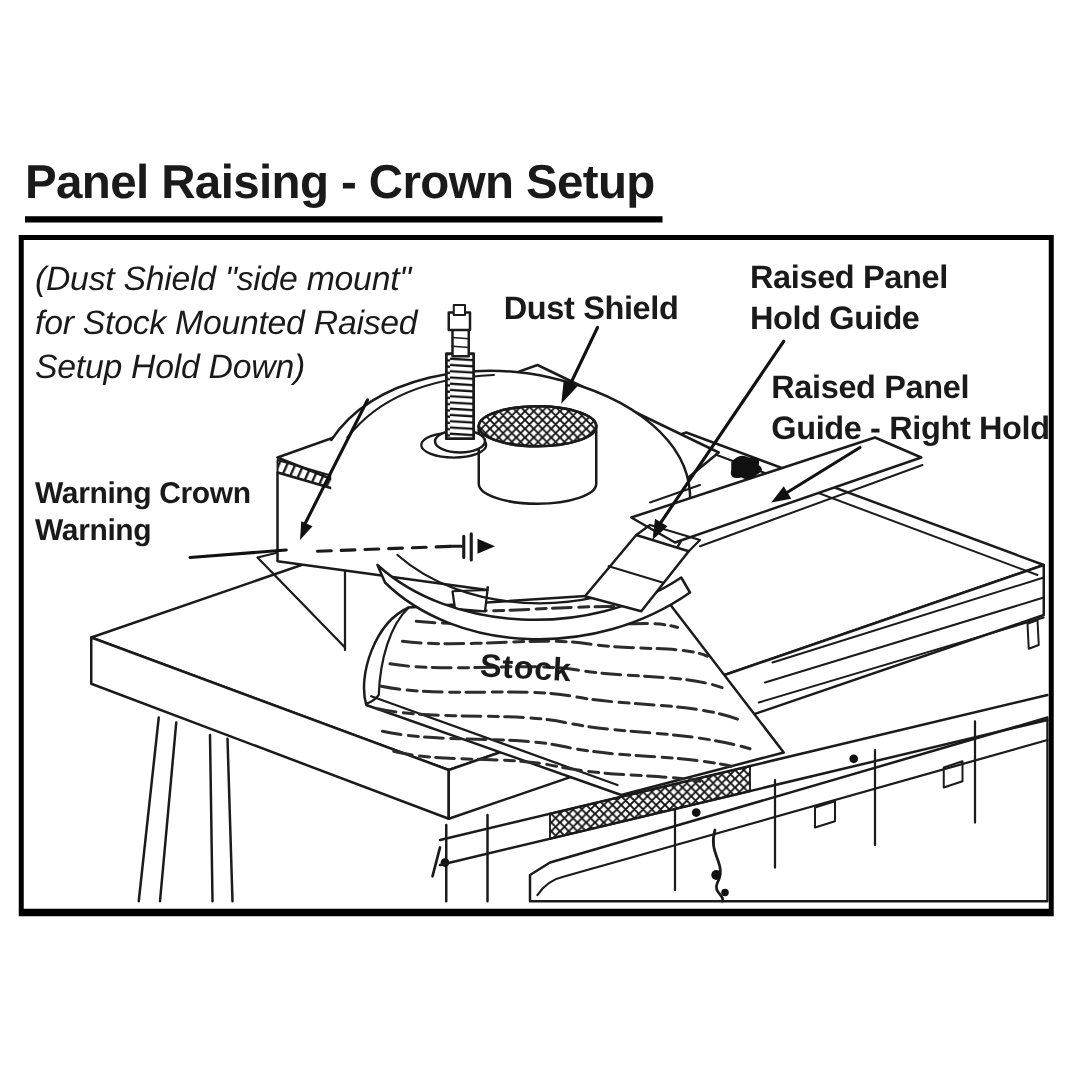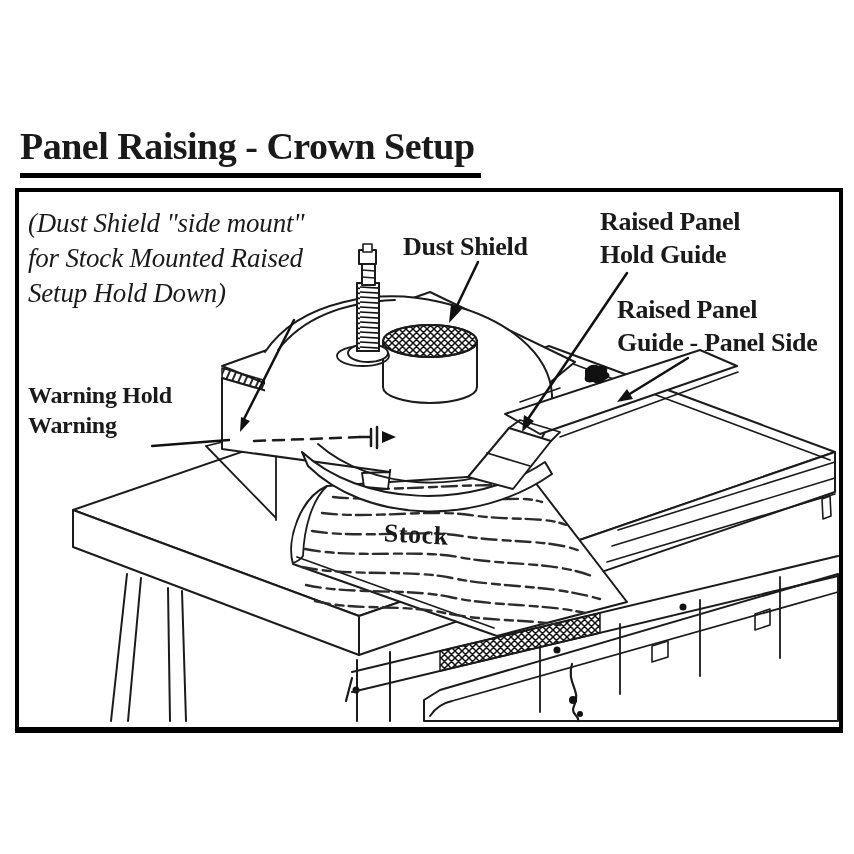--- a/index.html
+++ b/index.html
@@ -1,18 +1,18 @@
 <!DOCTYPE html>
 <html><head>
 <meta charset="utf-8">
 <style>
   html,body{margin:0;padding:0;background:#fff;}
   #page{
     position:relative;width:854px;height:854px;background:#ffffff;
-    font-family:Liberation Serif, serif;color:#1a1a1a;overflow:hidden;
+    font-family:Liberation Sans, sans-serif;color:#1a1a1a;overflow:hidden;
   }
   #title{
     position:absolute;left:20px;top:124px;
     font-size:38px;font-weight:bold;letter-spacing:-0.5px;line-height:44px;
     border-bottom:5px solid #000;padding-bottom:5px;padding-right:6px;
     white-space:nowrap;
   }
   #frame{
     position:absolute;left:15px;top:188px;width:820px;height:535px;
     border:4px solid #000;border-bottom-width:6px;background:#fff;
@@ -154,24 +154,24 @@
 
     <div class="lbl" style="left:384px;top:38px;">Dust Shield</div>
 
     <div class="lbl" style="left:581px;top:13px;">
       <div>Raised Panel</div>
       <div>Hold Guide</div>
     </div>
 
     <div class="lbl" style="left:598px;top:101px;">
       <div>Raised Panel</div>
-      <div>Guide - Panel Side</div>
+      <div>Guide - Right Hold</div>
     </div>
 
     <div class="lbl warning" style="left:9px;top:188px;">
-      <div>Warning Hold</div>
+      <div>Warning Crown</div>
       <div>Warning</div>
     </div>
 
     <div class="lbl stock" style="left:365px;top:326px;">Stock</div>
   </div>
 
 </div>
 
 </body></html>

